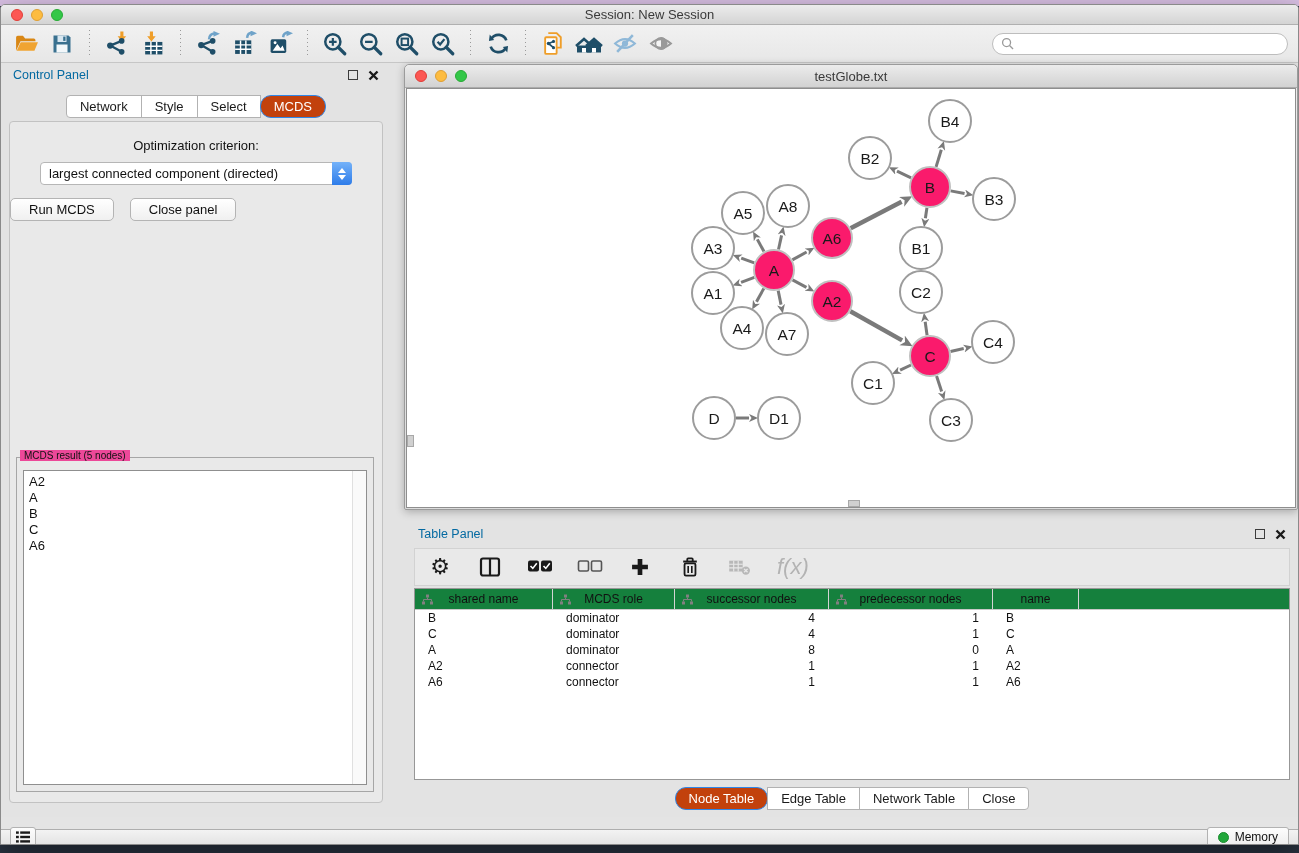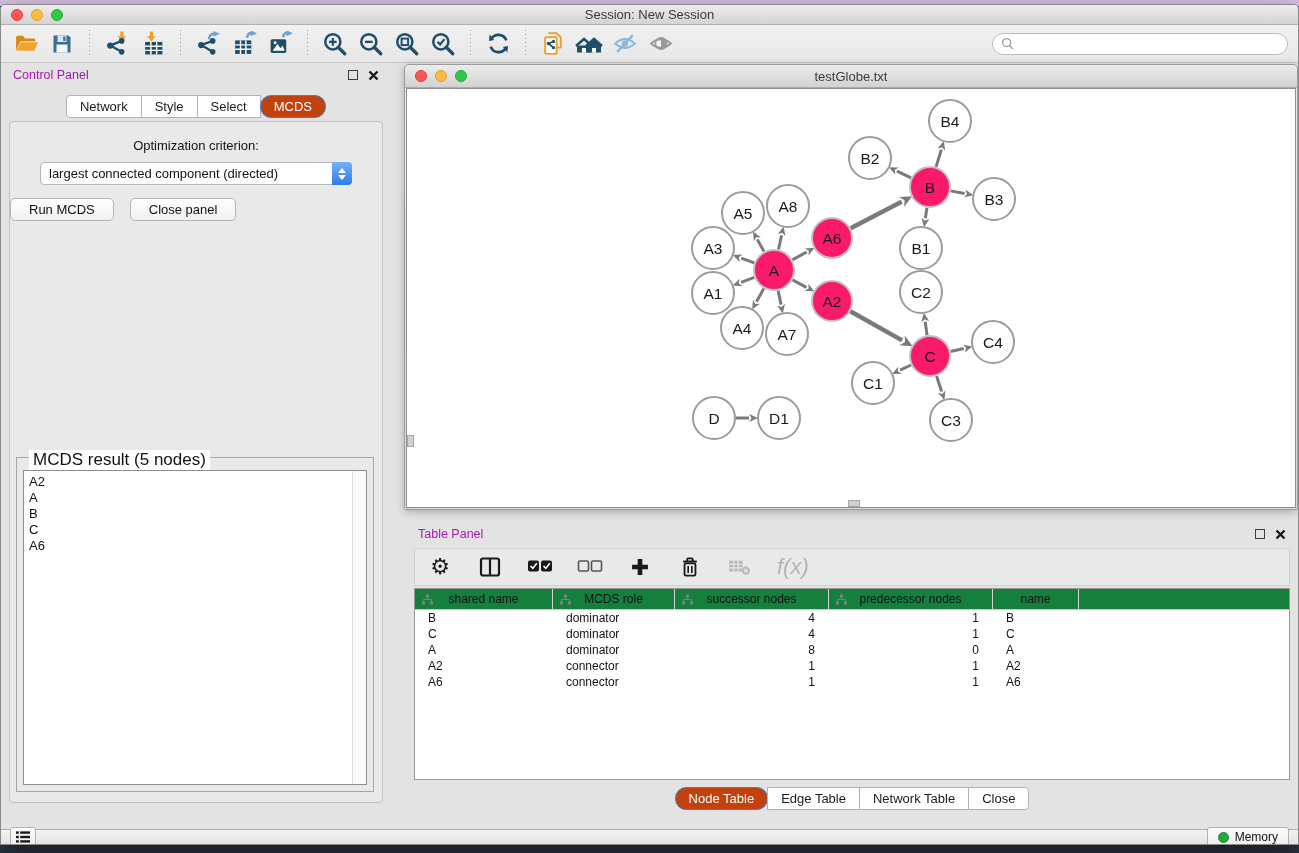--- a/index.html
+++ b/index.html
@@ -34,21 +34,21 @@
     border-radius:12px; background:#fff; display:flex; align-items:center; padding:0 8px; gap:5px; }
   .search-field input { border:none; outline:none; flex:1; font-size:12px;
     font-family:"Liberation Sans",sans-serif; background:transparent; }
 
   
   .content { position:absolute; left:0; right:0; top:58px; bottom:27px; background:#e3e3e3; }
 
   
   .control-panel { position:absolute; left:0; top:0; bottom:0; width:390px; }
   .panel-titlerow { height:24px; display:flex; align-items:center; padding:0 12px; }
-  .panel-titlerow .ptitle { font-size:12.5px; color:#a21caf; }
+  .panel-titlerow .ptitle { font-size:12.5px; color:#0369a1; }
   .panel-winbtns { margin-left:auto; display:flex; gap:10px; align-items:center; }
   .float-box { width:10px; height:10px; border:1.6px solid #3c3c3c; }
 
   .seg-tabs { display:flex; justify-content:center; margin-top:8px; position:relative; z-index:2; }
   .seg-tab { background:#fff; border:1px solid #b2b2b2; padding:3px 13px; font-size:13px;
     color:#1a1a1a; margin-left:-1px; }
   .seg-tab:first-child { border-radius:4px 0 0 4px; margin-left:0; }
   .seg-tab:last-child { border-radius:0 4px 4px 0; }
   .seg-tab.active { background:#c2410c; border-color:#2f87e8; color:#fff;border-radius:11px; }
 
@@ -66,22 +66,22 @@
     border-bottom:5px solid #fff; }
   .chev-dn { width:0; height:0; border-left:4px solid transparent; border-right:4px solid transparent;
     border-top:5px solid #fff; }
   .cp-buttons { display:flex; justify-content:flex-start; gap:16px; margin-top:13px; }
   .btn { height:23px; padding:0 18px; font-size:13px; color:#111;
     background:linear-gradient(#ffffff,#f0f0f0); border:1px solid #b4b4b4; border-radius:5px;
     display:flex; align-items:center; }
 
   .groupbox { position:absolute; left:6px; right:8px; top:335px; bottom:10px;
     border:1px solid #a6a6a6; }
-  .groupbox .legend { position:absolute; top:-8px; left:12px; background:#ffffff;
-    padding:0 4px; font-size:17px; color:#111; }
+  .groupbox .legend { position:absolute; top:-8px; left:3px; background:#ec4899;
+    padding:0 4px; font-size:10px; color:#111; }
   .listbox { position:absolute; left:6px; right:6px; top:12px; bottom:6px; background:#fff;
     border:1px solid #8f8f8f; display:flex; }
   .list-items { flex:1; padding:3px 5px; font-size:13px; color:#111; line-height:16px; }
   .list-scroll { width:14px; background:#fafafa; border-left:1px solid #e0e0e0; }
 
   
   .right-col { position:absolute; left:403px; right:0; top:0; bottom:0; }
 
   .network-window { position:absolute; left:0; right:0; top:1px; height:446px;
     background:linear-gradient(#ececec,#dcdcdc); border:1px solid #9b9b9b;

